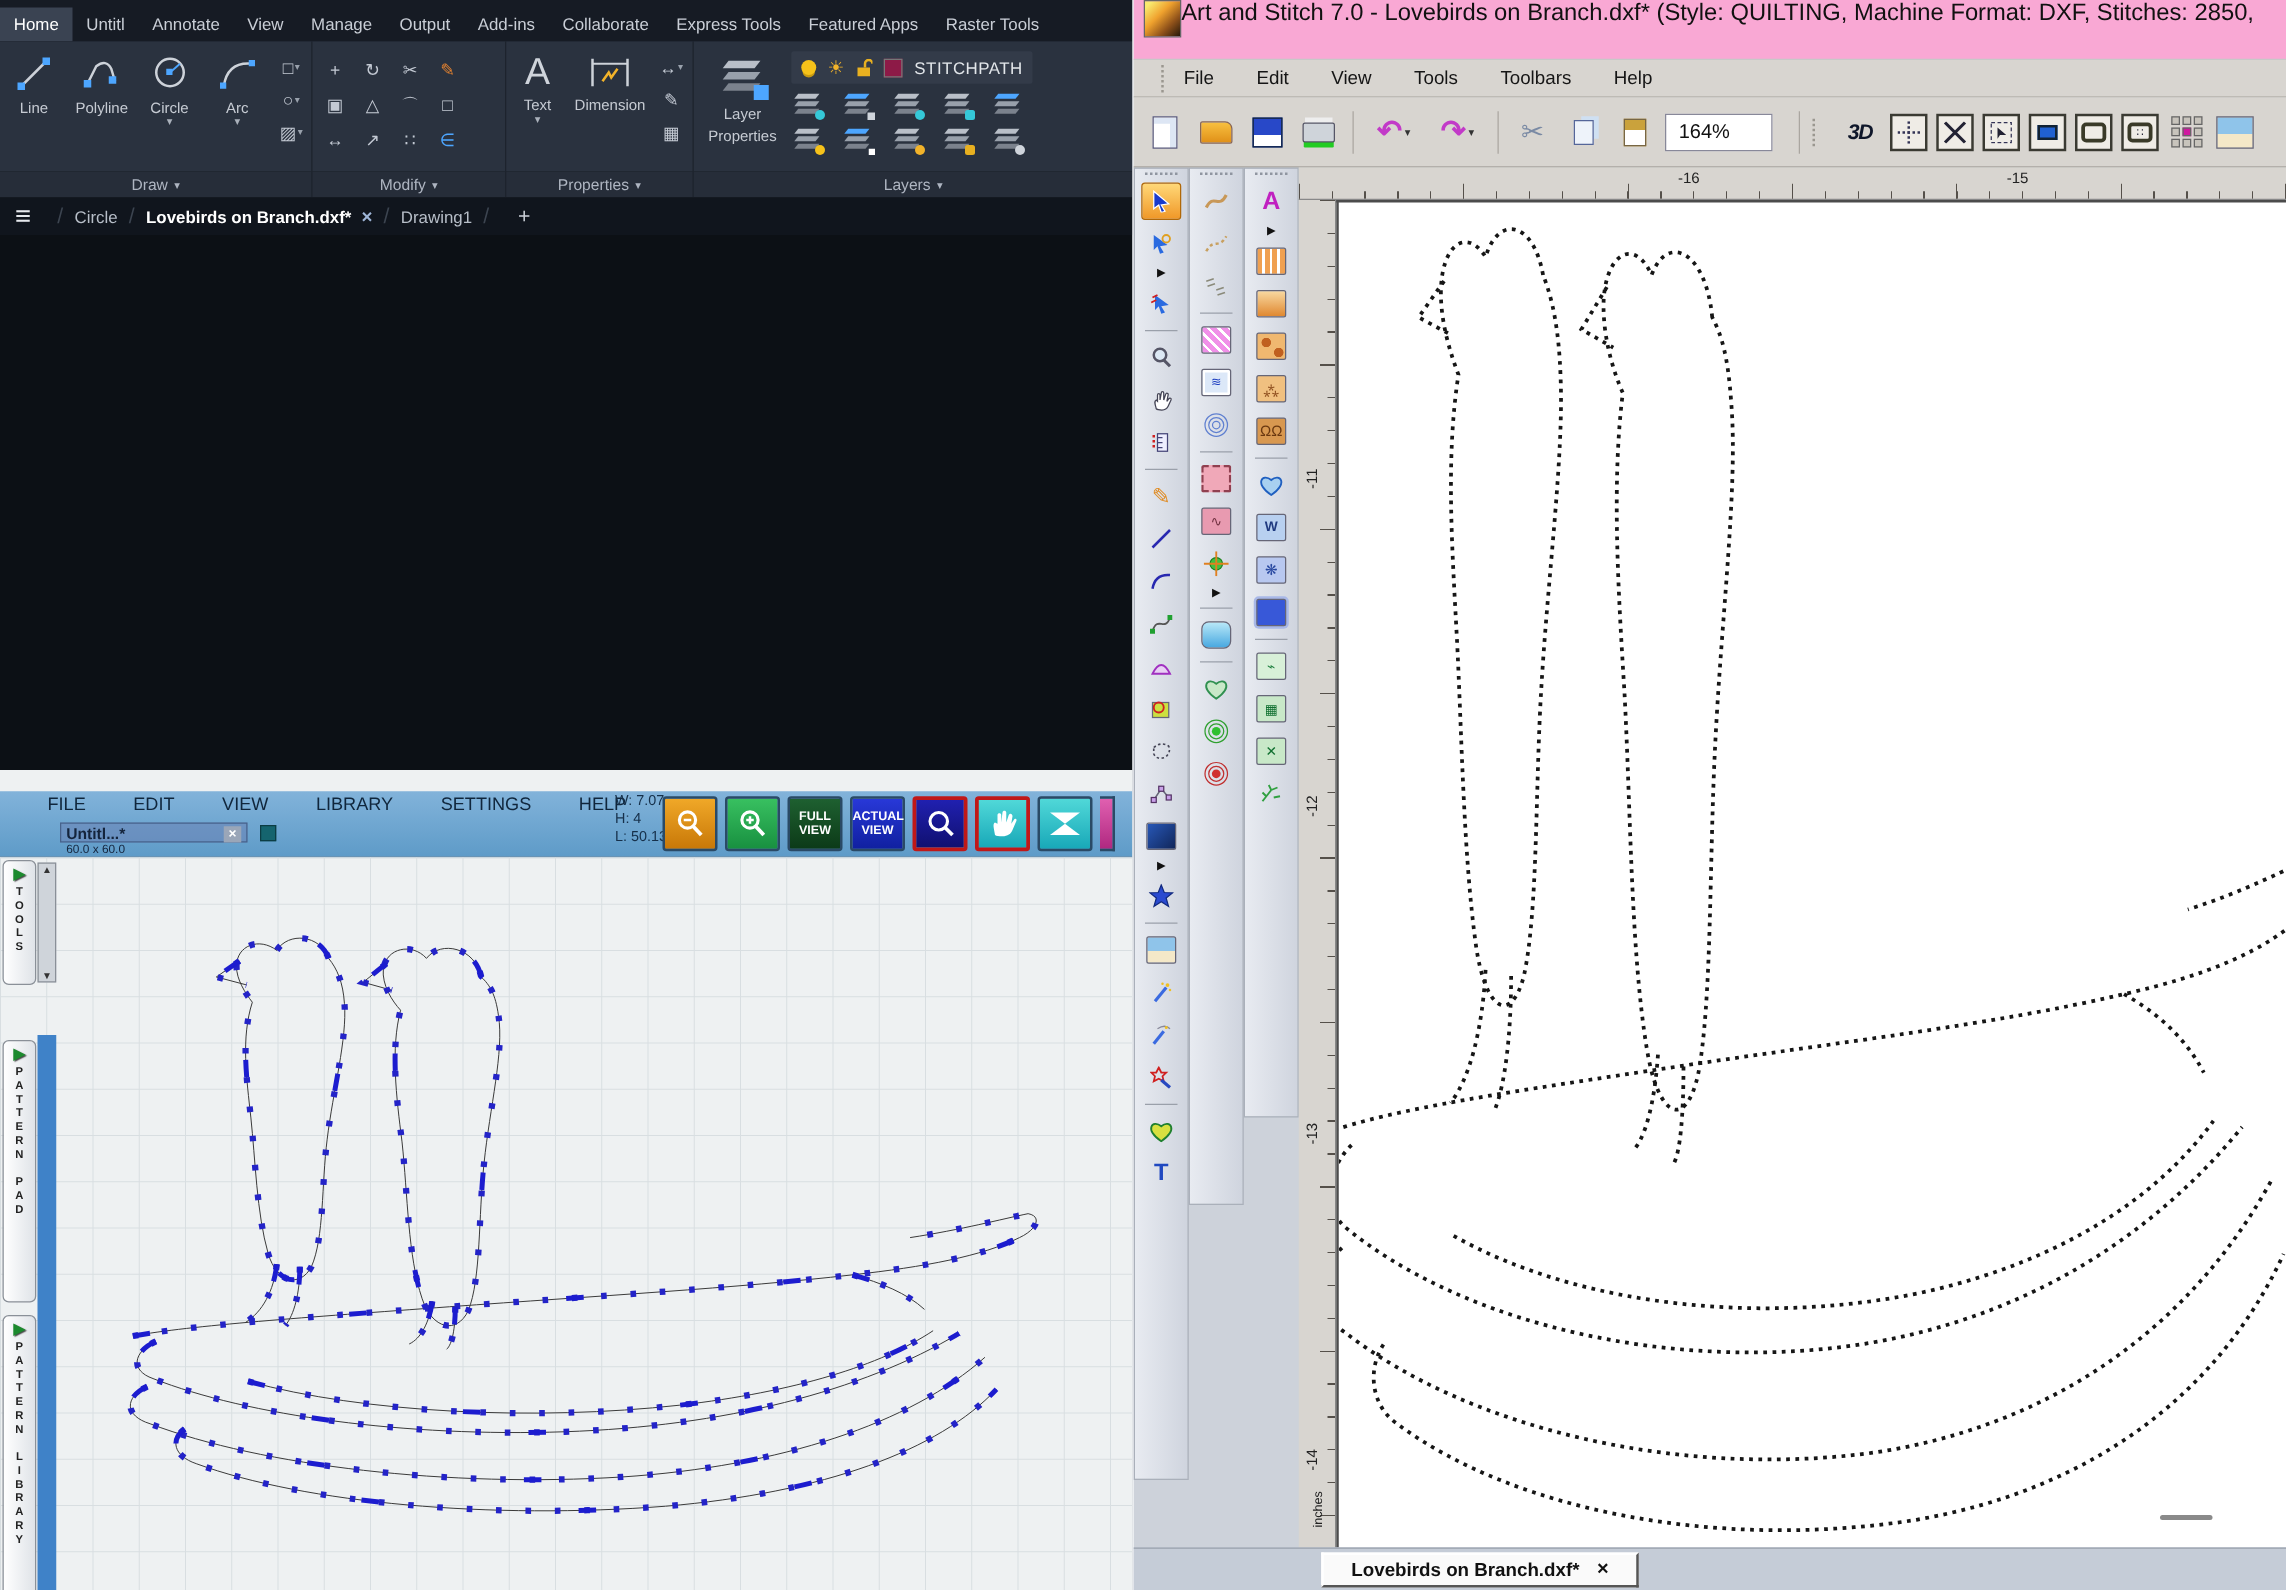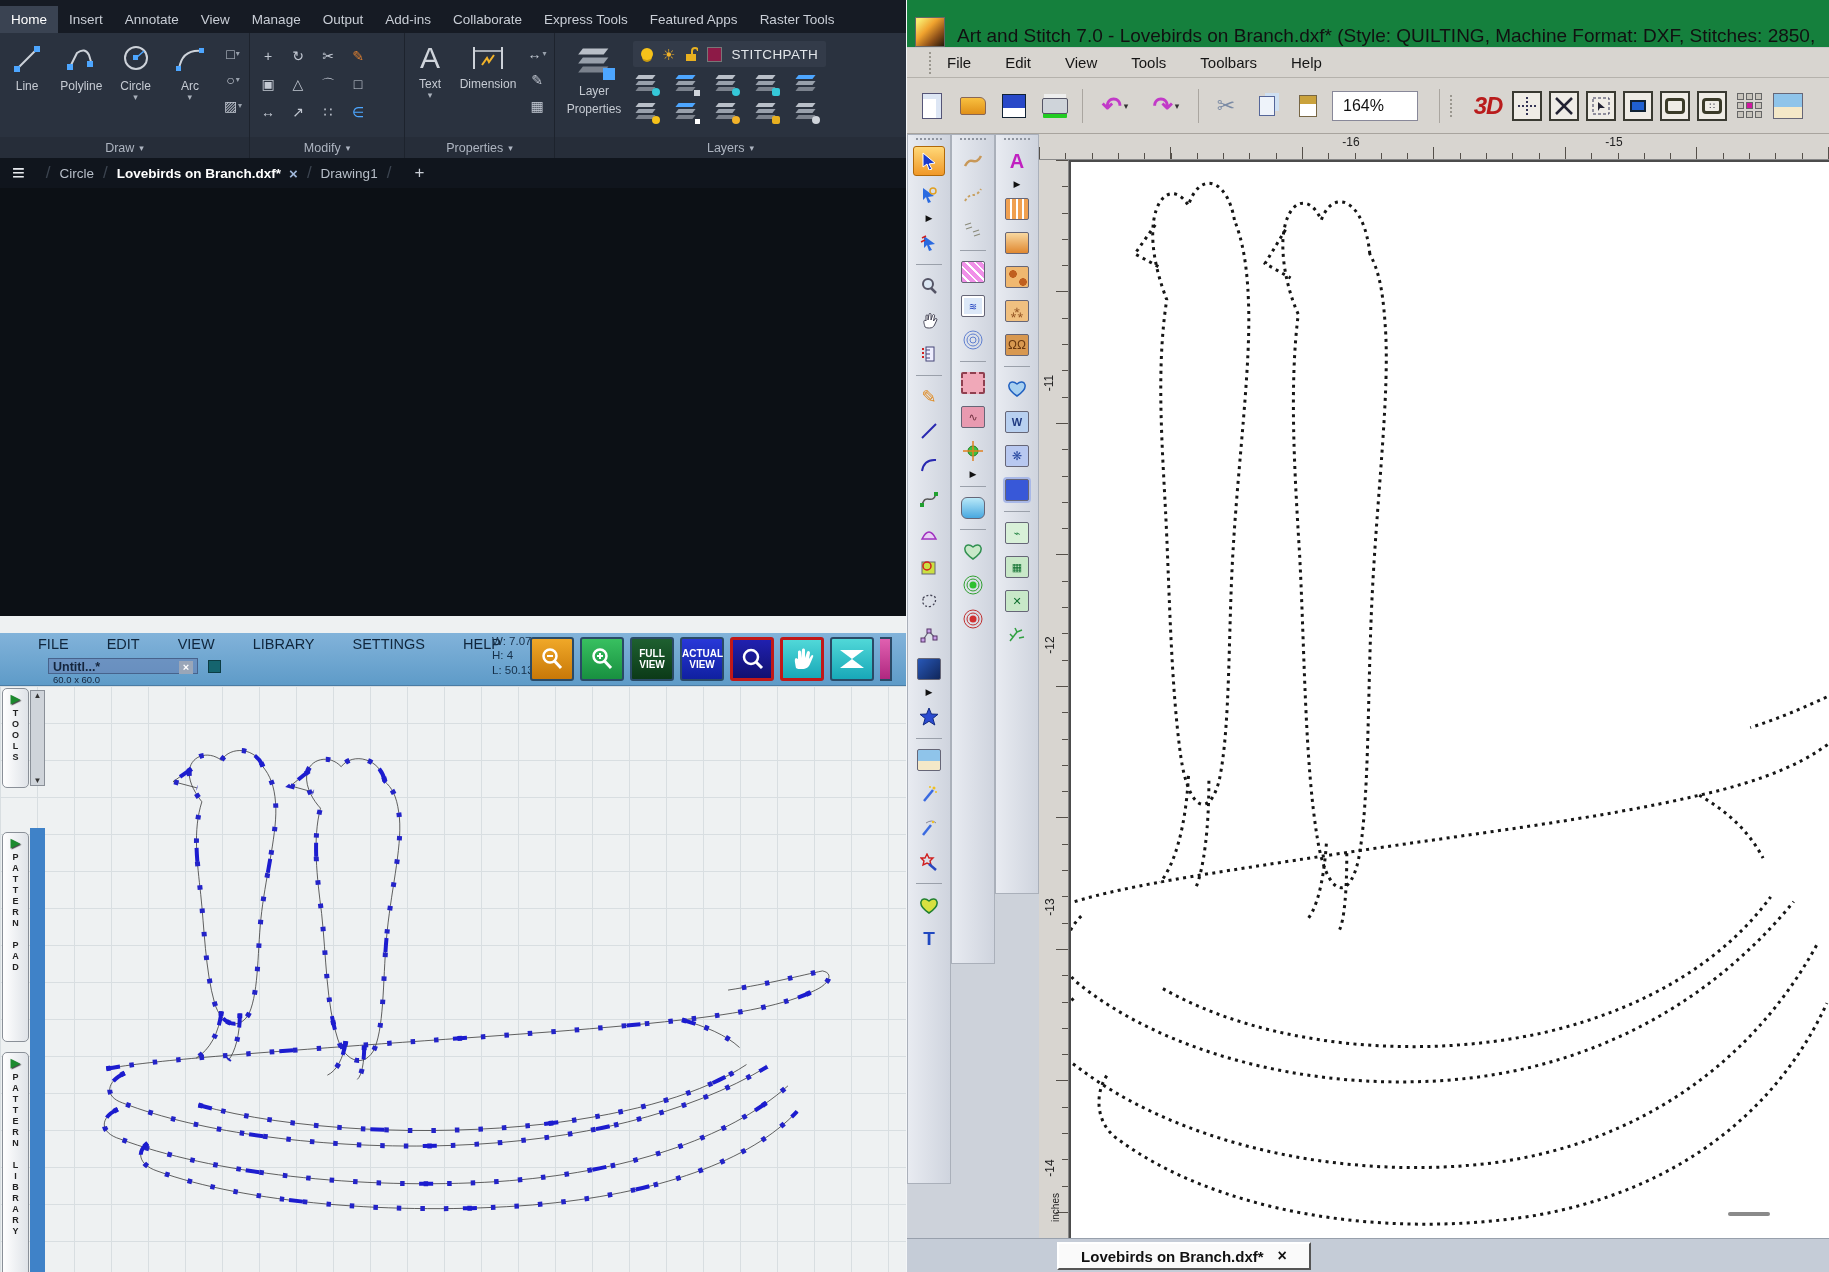--- a/index.html
+++ b/index.html
@@ -70,39 +70,39 @@
     background-image:linear-gradient(#d8dee1 1px,transparent 1px),linear-gradient(90deg,#d8dee1 1px,transparent 1px);
     background-size:37px 37px;overflow:hidden}
   .vtab{position:absolute;left:2px;width:27px;background:linear-gradient(90deg,#fff,#dfe3e8);border:1px solid #8a9098;border-radius:5px;display:flex;flex-direction:column;align-items:center;padding-top:3px;gap:3px}
   .vtab .tri{color:#1c8a2e;font-size:13px;line-height:1;text-shadow:1px 1px 1px #444}
   .vtab .vtxt{writing-mode:vertical-rl;text-orientation:upright;font-size:9px;font-weight:bold;color:#222;letter-spacing:1px}
   .bluestrip{position:absolute;left:30px;top:142px;width:15px;height:444px;background:#3f82c8}
   .tools-scroll{position:absolute;left:30px;top:4px;width:15px;height:96px;background:#cfd4da;border:1px solid #8a9098;display:flex;flex-direction:column;justify-content:space-between;align-items:center;font-size:8px;color:#333}
 
   
   #ans{position:absolute;left:906px;top:0;width:923px;height:1272px;background:#cdd2da;border-left:1px solid #f4f6f8}
-  .ans-title{position:absolute;left:0;top:0;width:923px;height:48px;background:#15803d;display:flex;align-items:flex-end;gap:12px;padding-left:8px;border-bottom:1px solid #c8c8c8}
+  .ans-title{position:absolute;left:0;top:0;width:923px;height:48px;background:#f9a8d4;display:flex;align-items:flex-start;padding-left:8px;border-bottom:1px solid #c8c8c8}
   .ans-logo{width:30px;height:30px;border:1px solid #666;background:linear-gradient(135deg,#f8e96e 10%,#f0a22e 40%,#90521a 70%,#26180a)}
   .ans-title .txt{font-size:19px;color:#111;white-space:nowrap;overflow:hidden}
   .ans-menubar{position:absolute;left:0;top:48px;width:923px;height:30px;background:#d8d5d0;display:flex;align-items:center;gap:34px;padding-left:22px;font-size:15px;color:#151515;border-bottom:1px solid #b5b2ac}
   .grip{width:4px;height:22px;border-left:2px dotted #9a978f;margin-right:-20px}
   .ans-toolbar{position:absolute;left:0;top:78px;width:923px;height:56px;background:#d8d5d0;display:flex;align-items:center;gap:7px;padding-left:8px;border-bottom:1px solid #a8a49e}
   .tsep{width:1px;height:34px;background:#aaa6a0;margin:0 3px}
   .tbtn{width:34px;height:36px;display:flex;align-items:center;justify-content:center;position:relative}
   .pagei{width:20px;height:26px;background:#fff;border:1px solid #557;box-shadow:inset -5px 5px 0 #dde6f4}
   .folderi{width:26px;height:18px;background:linear-gradient(#f8c040,#e09018);border:1px solid #865;border-radius:2px 6px 2px 2px}
   .floppyi{width:24px;height:24px;background:#2848c8;border:1px solid #123;box-shadow:inset 0 -9px 0 #fff,inset 0 12px 0 0 #2848c8}
   .printi{width:26px;height:16px;background:#cfd4da;border:1px solid #556;box-shadow:0 -6px 0 -2px #eee,0 5px 0 -1px #2c2;border-radius:2px}
   .mgarr{color:#c23ac8;font-size:24px;line-height:1;font-weight:bold}
   .dd9{font-size:9px;color:#333;margin-left:2px}
   .cuti{color:#7a8aa4;font-size:22px}
   .copyi{width:16px;height:20px;background:#eef3fa;border:1px solid #569;box-shadow:5px -4px 0 -1px #cfe0f2}
   .pastei{width:18px;height:22px;background:#caa23c;border:1px solid #764;box-shadow:inset 0 -14px 0 -2px #fff}
   .zoombox{width:86px;height:30px;background:#fff;border:1px solid #889;display:flex;align-items:center;padding-left:10px;font-size:16px;color:#111}
-  .threed{font-size:24px;font-weight:bold;font-style:italic;color:#b91c1c;letter-spacing:-1px}
+  .threed{font-size:17px;font-weight:bold;font-style:italic;color:#0f172a;letter-spacing:-1px}
   .fri{width:30px;height:30px;border:2px solid #3a3a32;background:#efece6;display:flex;align-items:center;justify-content:center;font-size:15px;color:#223}
   .fri.bluescr{background:#efece6}
   .bluescr i{display:block;width:16px;height:12px;background:#2060d0;border:2px solid #123}
   .hoopi{width:20px;height:16px;border:3px solid #3a3a28;border-radius:4px}
   .grid9{display:grid;grid-template-columns:repeat(3,7px);grid-gap:2px}
   .grid9 i{width:7px;height:7px;background:#c8c4bc;border:1px solid #666}
   .grid9 i.mg{background:#d018a0}
   .imgi{width:30px;height:26px;background:linear-gradient(#8fc4ea 55%,#f4e8c8 55%);border:1px solid #667}
 
   .toolcol{position:absolute;top:134px;width:44px;background:linear-gradient(90deg,#e8ebf1,#cfd4de);border:1px solid #aab0ba;display:flex;flex-direction:column;align-items:center;padding-top:3px;gap:4px}
@@ -156,21 +156,21 @@
       <path vector-effect="non-scaling-stroke" d="M70,384 C54,392 54,406 72,412 C150,444 280,460 400,452 C510,444 600,412 652,362"></path>
       <path vector-effect="non-scaling-stroke" d="M96,416 C86,424 88,436 104,442 C180,472 310,484 430,474 C540,464 620,432 660,386"></path>
       <path vector-effect="non-scaling-stroke" d="M140,380 C220,404 340,410 440,398 C520,388 580,368 616,342"></path>
     </g>
   </defs>
 </svg>
 
 <div id="cad">
   <div class="cad-menubar">
     <span class="cmi active">Home</span>
-    <span class="cmi">Insert</span>
+    <span class="cmi">Untitl</span>
     <span class="cmi">Annotate</span>
     <span class="cmi">View</span>
     <span class="cmi">Manage</span>
     <span class="cmi">Output</span>
     <span class="cmi">Add-ins</span>
     <span class="cmi">Collaborate</span>
     <span class="cmi">Express Tools</span>
     <span class="cmi">Featured Apps</span>
     <span class="cmi">Raster Tools</span>
   </div>

